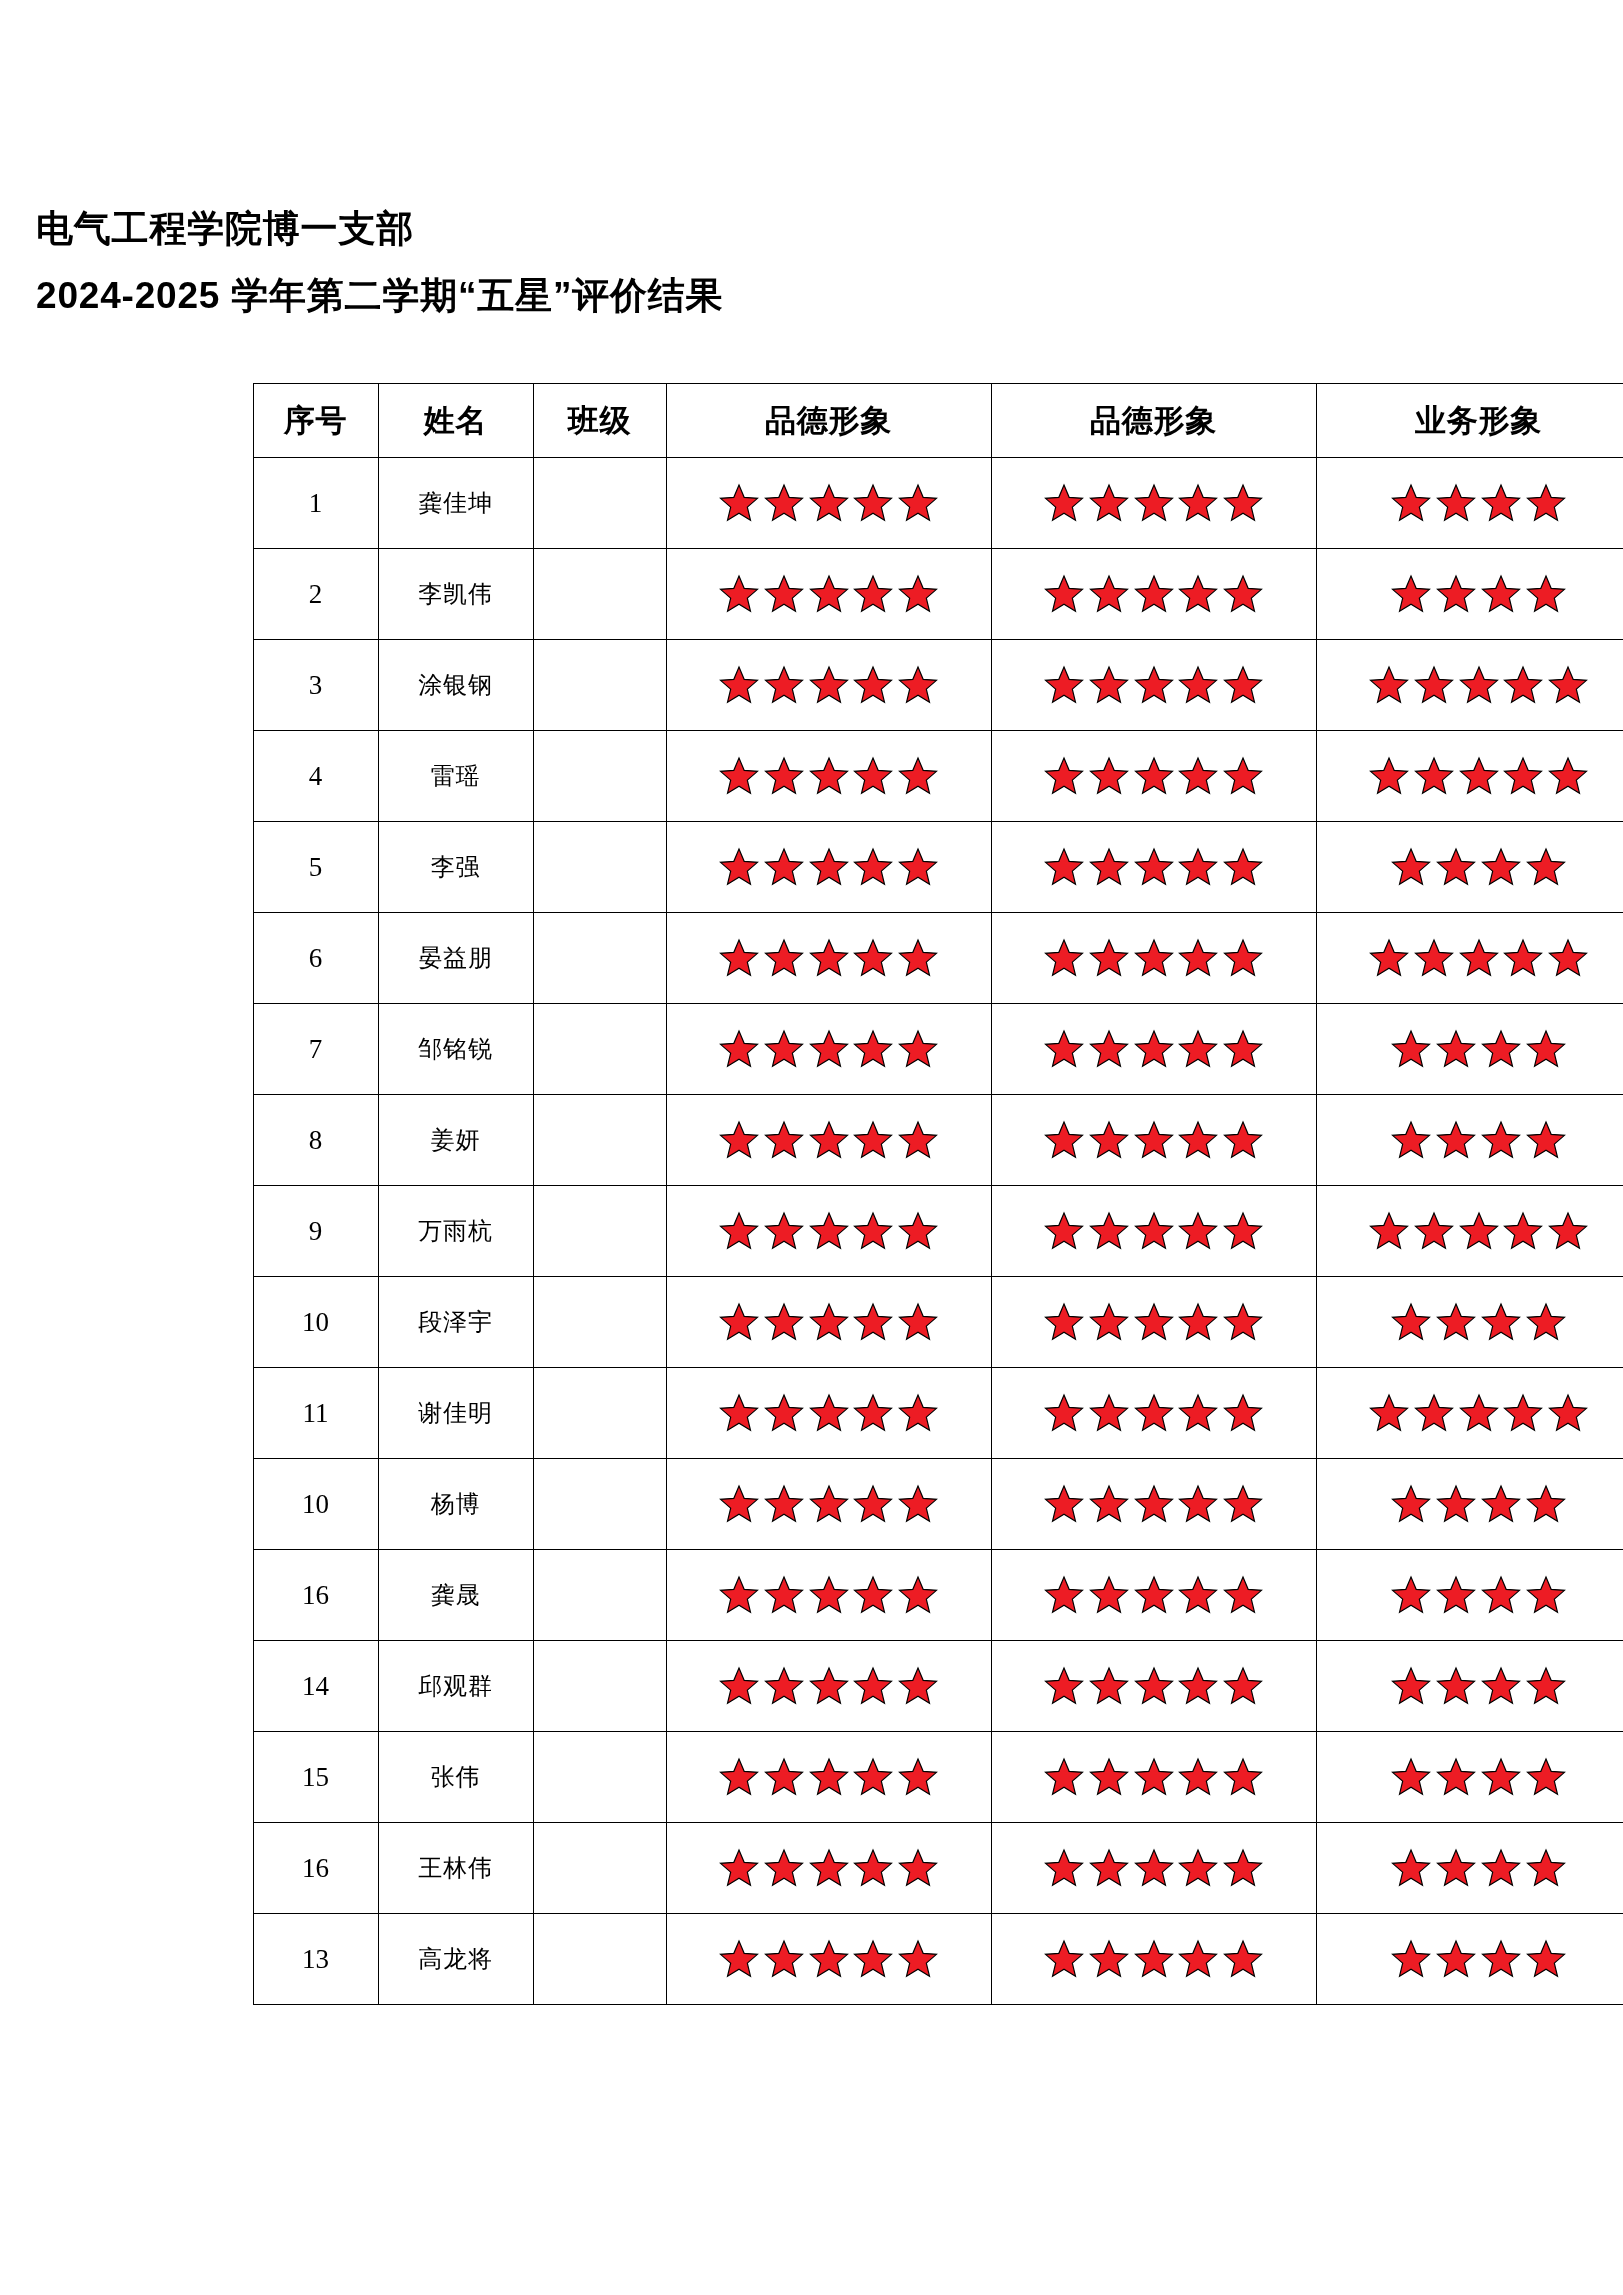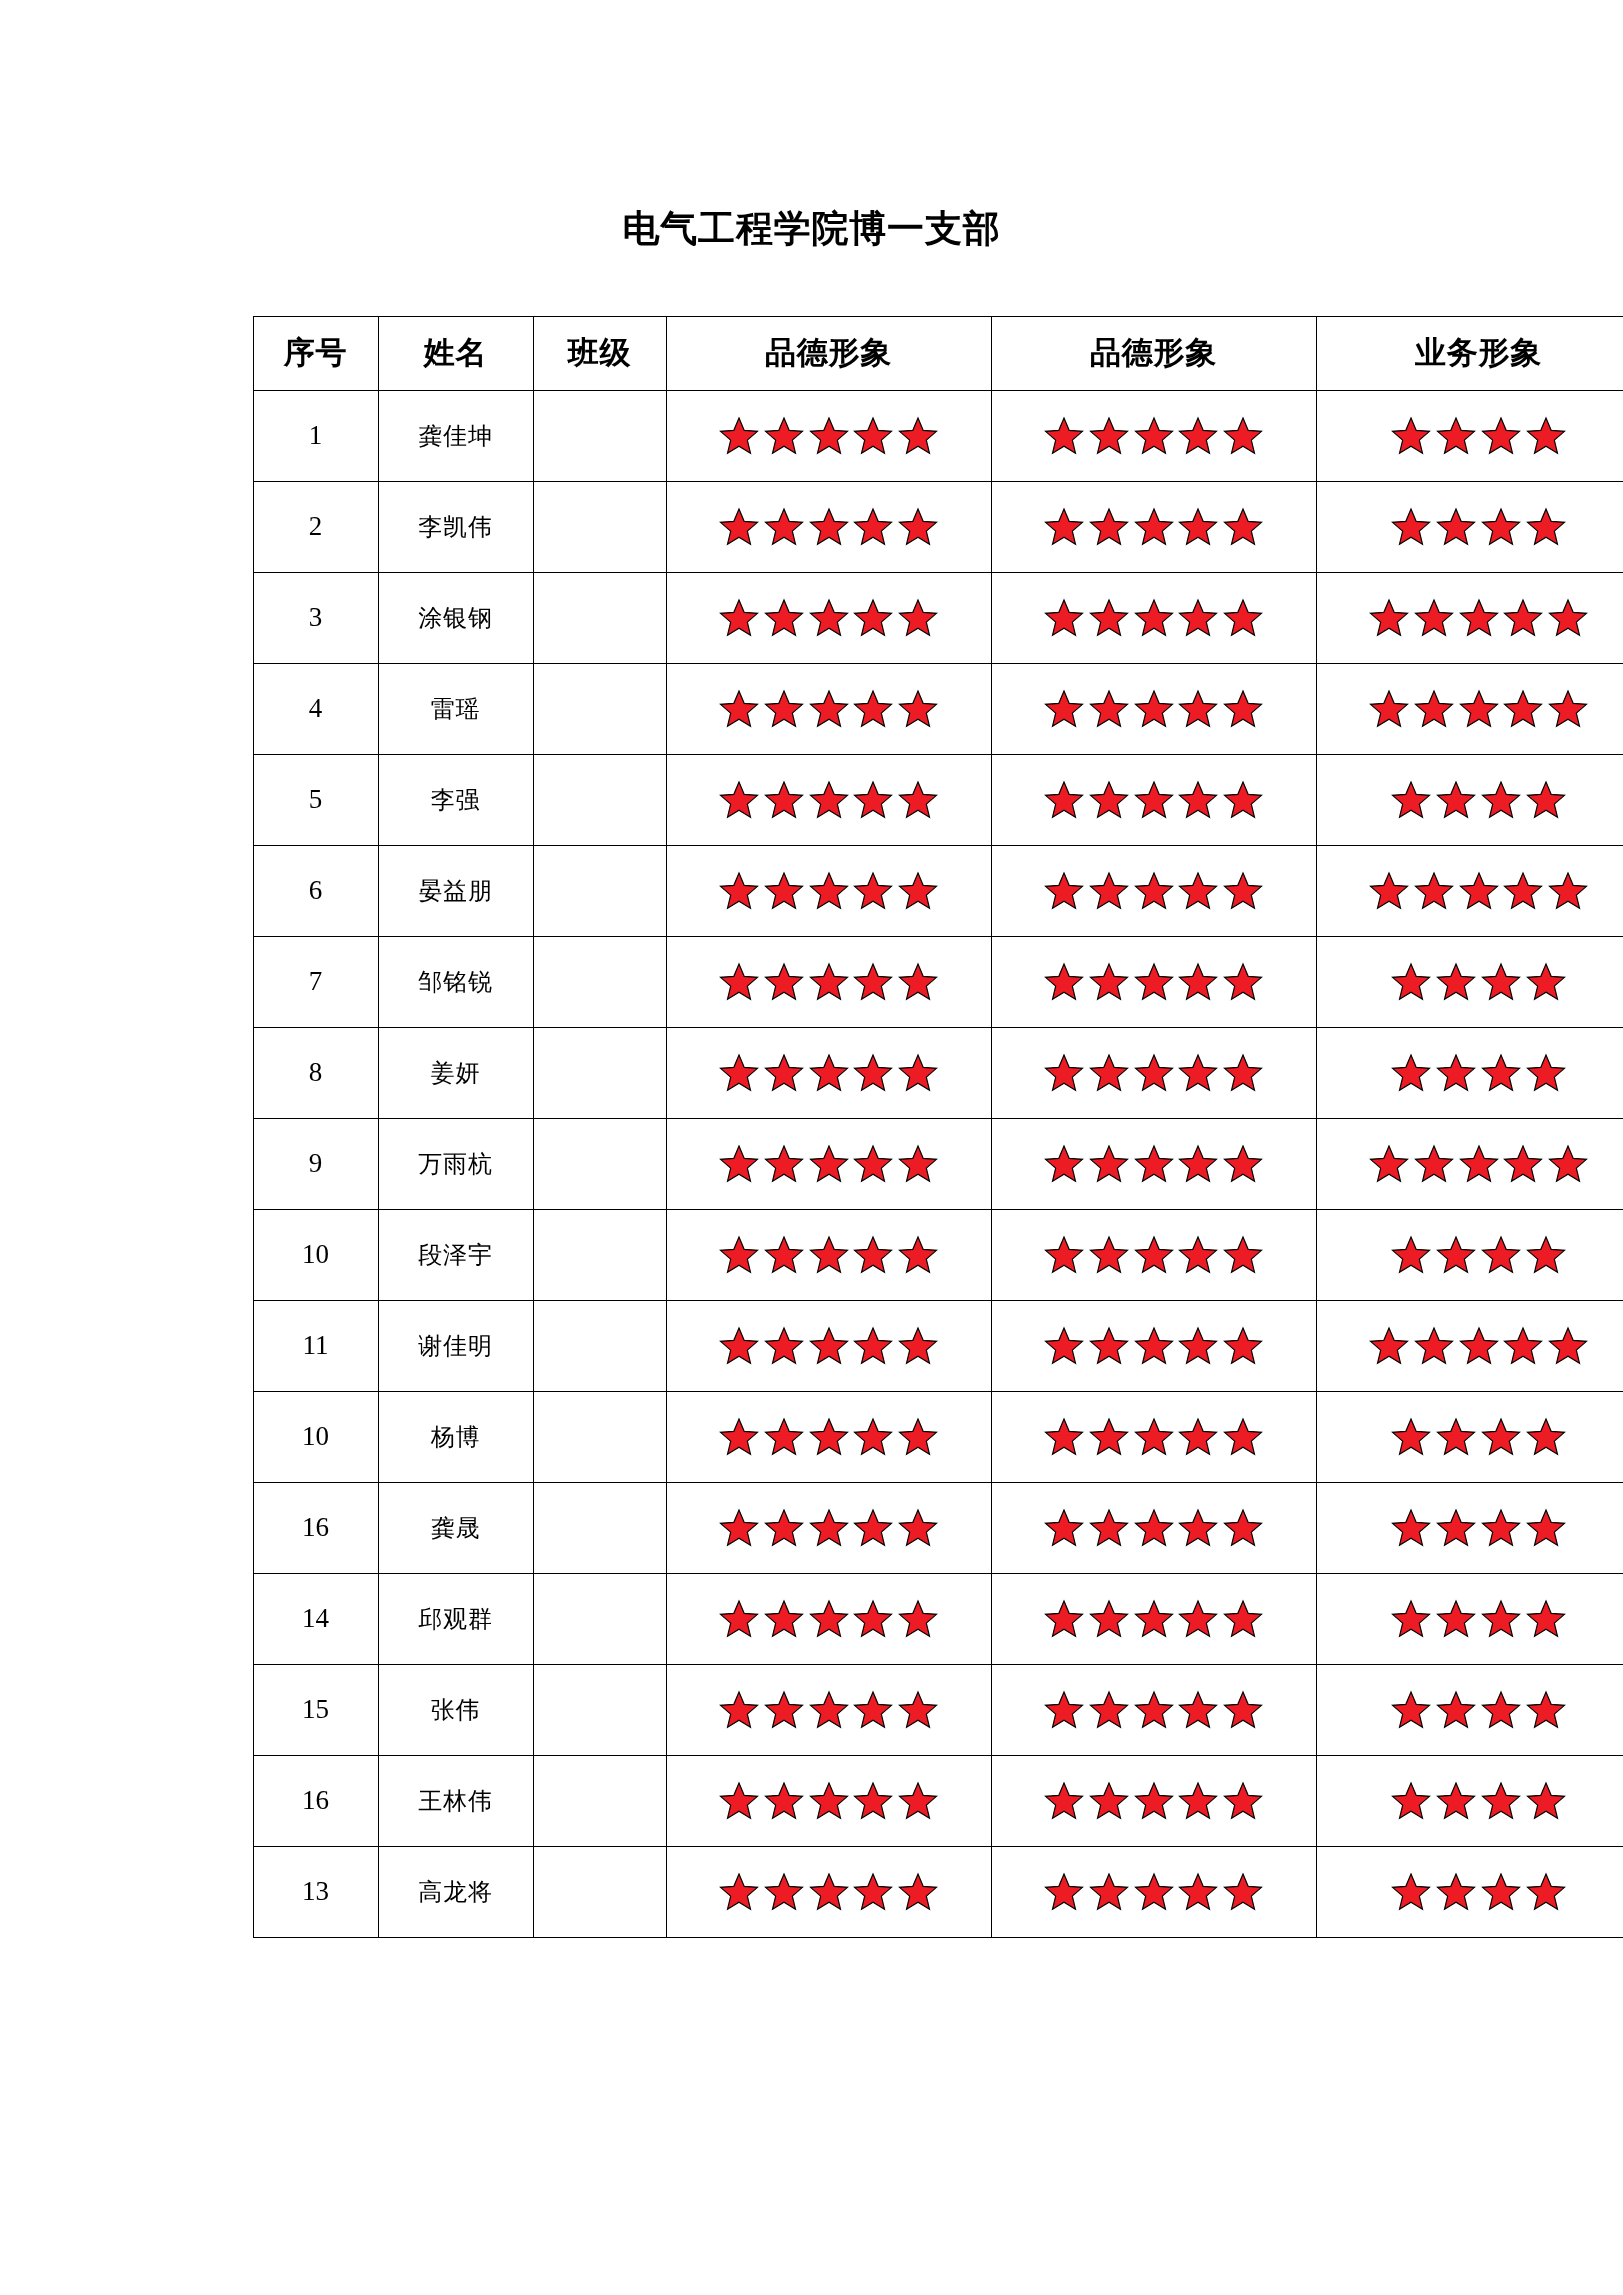--- a/index.html
+++ b/index.html
@@ -16,21 +16,21 @@
   }
   .page {
     width: 1623px;
     height: 2295px;
     position: relative;
     box-sizing: border-box;
     padding: 0;
   }
   .title-block {
     margin-top: 202px;
-    text-align: center;
+    padding-left: 36px;
   }
   .title-line {
     font-family: "Liberation Sans", "DejaVu Sans", sans-serif;
     font-weight: bold;
     font-size: 37px;
     line-height: 1.48;
     letter-spacing: 0.8px;
     color: #000;
   }
   .title-line.second {
@@ -93,20 +93,21 @@
   }
   .star svg { display: block; width: 100%; height: 100%; }
 </style>
 </head>
 <body>
 
 <div class="page">
 
   <div class="title-block">
     <div class="title-line">电气工程学院博一支部</div>
+    <div class="title-line second">2024-2025 学年第二学期“五星”评价结果</div>
   </div>
 
   <div class="table-wrap">
     <table class="rating">
       <colgroup>
         <col class="col-idx">
         <col class="col-name">
         <col class="col-class">
         <col class="col-star">
         <col class="col-star">

